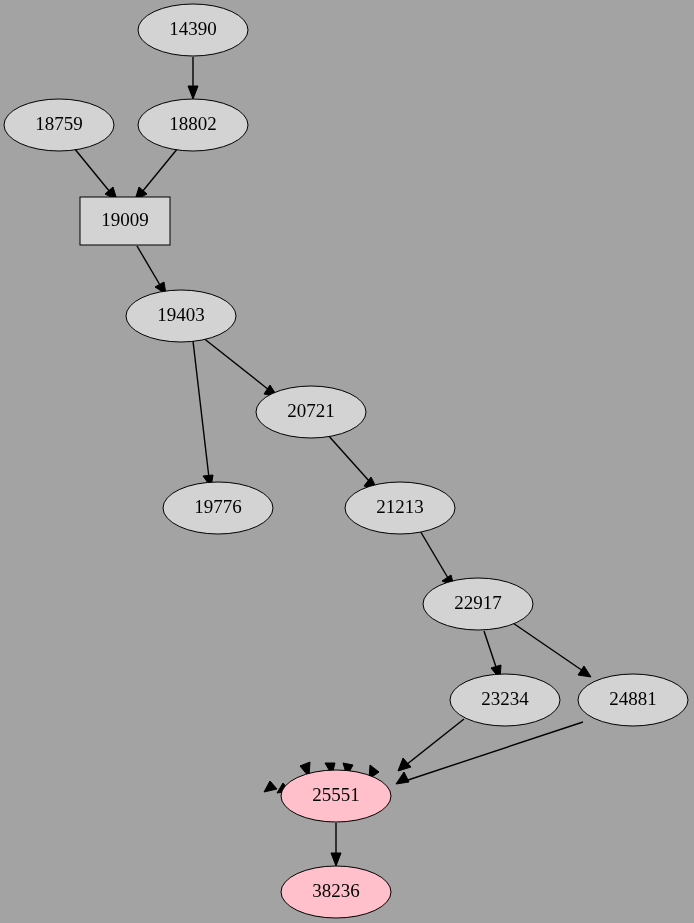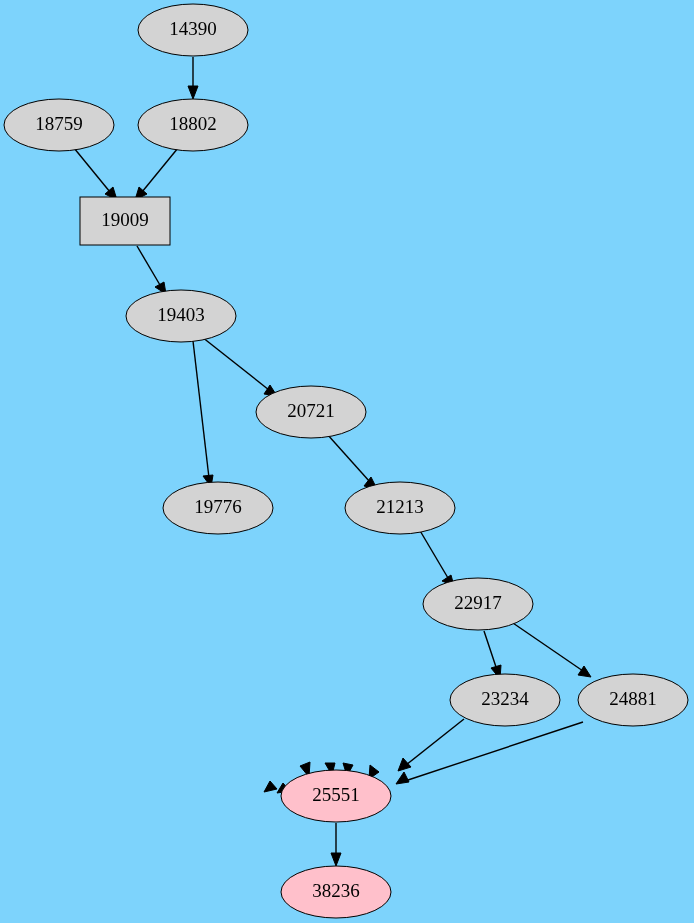--- a/index.html
+++ b/index.html
@@ -44,21 +44,21 @@
   }
   .edge-head {
     fill: #000000;
     stroke: #000000;
     stroke-width: 1;
   }
 </style>
 </head>
 <body>
 
-<div id="graph-canvas" style="background: #7dd3fc;">
+<div id="graph-canvas" style="background: #a3a3a3;">
   <svg id="graph-svg" viewBox="0 0 694 923">
     <g id="edges-layer">
         <g>
           <path class="edge-path" d="M193,57 L193,90" stroke="#000000"></path>
           <polygon class="edge-head" points="193,99 188,86 198,86" fill="#000000"></polygon>
         </g>
         <g>
           <path class="edge-path" d="M74,148 L110,192" stroke="#000000"></path>
           <polygon class="edge-head" points="117,200 105,194 113,187" fill="#000000"></polygon>
         </g>

